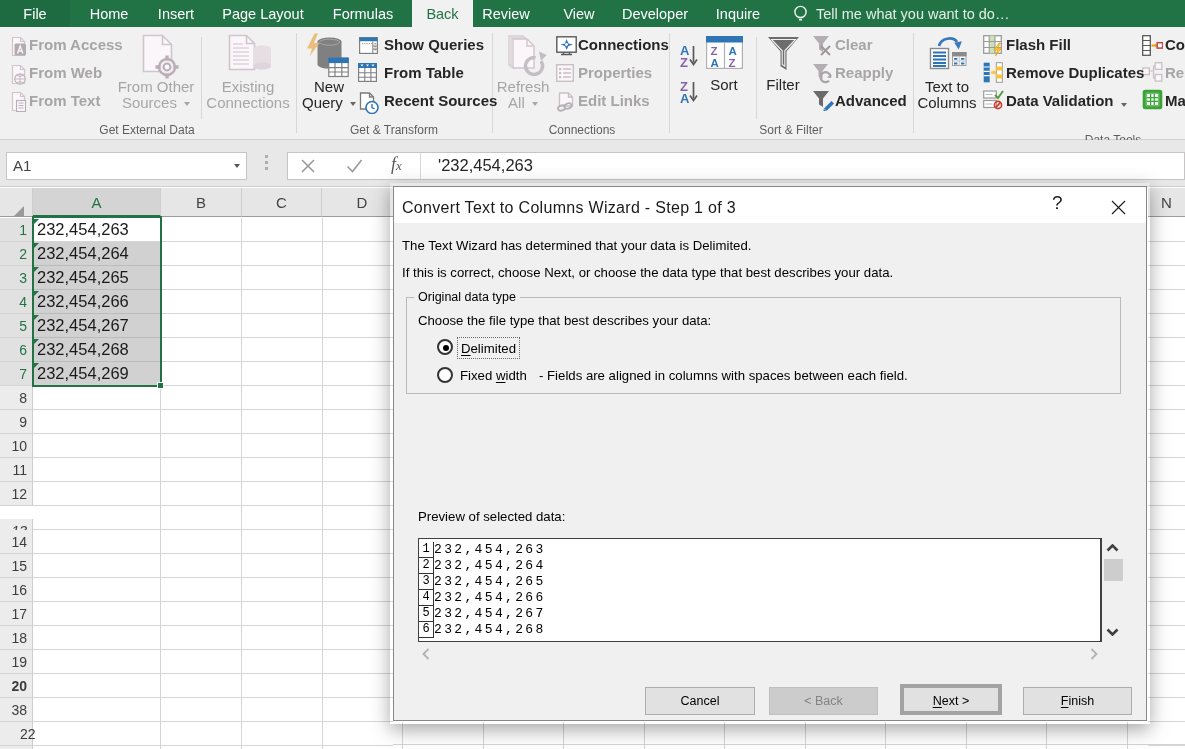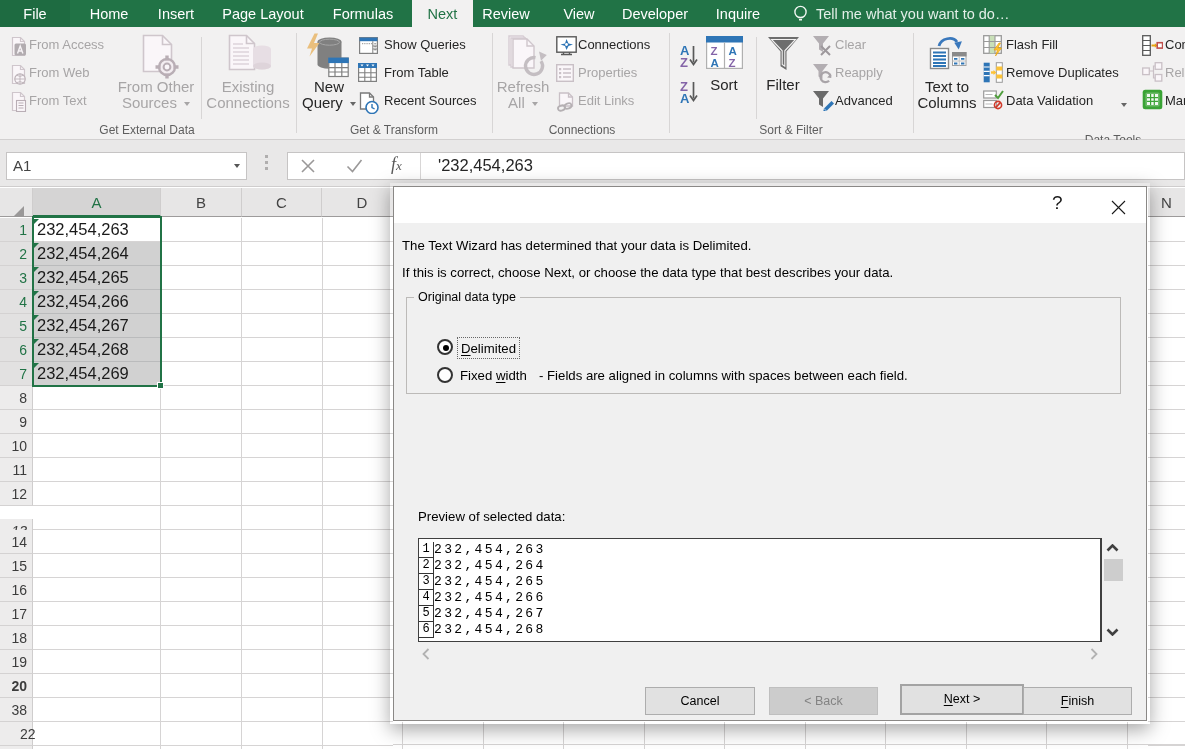--- a/index.html
+++ b/index.html
@@ -6,21 +6,21 @@
 
 #tabbar{left:0;top:0;width:1185px;height:27px;background:#217346;}
 #filetab{left:0;top:0;width:70px;height:27px;background:#1e6b41;}
 .tab{top:0;height:27px;line-height:28px;color:#fff;font-size:14.5px;text-align:center;}
 #activetab{left:412px;top:0;width:61px;height:27px;background:#f2f1f1;color:#217346;line-height:28px;font-size:14.5px;text-align:center;}
 #tellme{color:#e3efe8;font-size:14.5px;top:0;line-height:28px;}
 
 #ribbon{left:0;top:27px;width:1185px;height:113px;background:#f2f1f1;border-bottom:1px solid #d2d0d0;box-sizing:border-box;}
 .gdiv{top:6px;width:1px;height:100px;background:#d8d6d6;}
 .glabel{top:96px;font-size:12px;color:#5e5e5e;text-align:center;width:120px;}
-.rtxt{font-size:13px;color:#262626;white-space:nowrap;line-height:20px;}
+.rtxt{font-size:15px;color:#262626;white-space:nowrap;line-height:20px;font-weight:bold;}
 .bigtxt{font-size:15px;color:#262626;text-align:center;width:90px;white-space:nowrap;line-height:16px;}
 .gray{color:#a7a5a6 !important;}
 .da{display:inline-block;width:0;height:0;border-left:3.5px solid transparent;border-right:3.5px solid transparent;border-top:4px solid #666;vertical-align:2px;margin-left:3px;}
 
 #fbar{left:0;top:140px;width:1185px;height:47px;background:#e9e8e8;border-bottom:1px solid #cfcdcd;box-sizing:border-box;}
 #namebox{left:6px;top:12px;width:241px;height:28px;background:#fff;border:1px solid #c6c4c4;box-sizing:border-box;}
 #nametxt{left:13px;top:17px;font-size:15px;color:#444;}
 #fxbox{left:287px;top:12px;width:898px;height:28px;background:#fff;border:1px solid #c6c4c4;box-sizing:border-box;}
 #ftext{left:438px;top:16px;font-size:16.5px;color:#262626;}
 
@@ -51,21 +51,21 @@
 </style></head>
 <body>
 
 <div id="tabbar" class="ab">
   <div id="filetab" class="ab"></div>
   <div class="tab ab" style="left:12px;width:46px;">File</div>
   <div class="tab ab" style="left:80px;width:58px;">Home</div>
   <div class="tab ab" style="left:152px;width:48px;">Insert</div>
   <div class="tab ab" style="left:216px;width:94px;">Page Layout</div>
   <div class="tab ab" style="left:326px;width:74px;">Formulas</div>
-  <div id="activetab" class="ab">Next</div>
+  <div id="activetab" class="ab">Back</div>
   <div class="tab ab" style="left:478px;width:56px;">Review</div>
   <div class="tab ab" style="left:556px;width:46px;">View</div>
   <div class="tab ab" style="left:618px;width:74px;">Developer</div>
   <div class="tab ab" style="left:708px;width:60px;">Inquire</div>
   <svg class="ab" style="left:792px;top:4px;" width="17" height="20" viewBox="0 0 17 20">
       <g fill="none" stroke="#f0f6f2" stroke-width="1.4">
         <circle cx="8.5" cy="8" r="5.6"></circle>
         <path d="M6.5 13.5h4M7 15.8h3"></path>
       </g>
     </svg>
@@ -457,28 +457,30 @@
     <div class="tri ab" style="left:34px;top:152px;"></div>
     <div class="cell ab" style="top:176px;background:transparent;">232,454,269</div>
     <div class="tri ab" style="left:34px;top:176px;"></div>
     <div class="ab" style="left:32px;top:29px;width:130px;height:171px;border:2px solid #217346;box-sizing:border-box;"></div>
     <div class="ab" style="left:157px;top:195px;width:7px;height:7px;background:#217346;border:1px solid #fff;box-sizing:border-box;"></div>
   </div>
 
 <div id="dlgshadow" class="ab"></div>
 <div id="dialog" class="ab">
   <div id="dtitle" class="ab"></div>
+  <div id="dtitletxt" class="ab">Convert Text to Columns Wizard - Step 1 of 3</div>
   <div class="ab" style="left:658px;top:5px;font-size:19px;color:#1a1a1a;font-weight:400;">?</div>
   <svg class="ab" style="left:717px;top:13px;" width="15" height="15" viewBox="0 0 15 15">
       <path d="M1 1l13 13M14 1L1 14" stroke="#1a1a1a" stroke-width="1.1"></path>
     </svg>
   <div class="dtxt ab" style="left:8px;top:78px;">If this is correct, choose Next, or choose the data type that best describes your data.</div>
   <div class="dtxt ab" style="left:8px;top:51px;">The Text Wizard has determined that your data is Delimited.</div>
   <div id="groupbox" class="ab"></div>
   <div id="grouplab" class="ab">Original data type</div>
+  <div class="dtxt ab" style="left:24px;top:126px;">Choose the file type that best describes your data:</div>
   <div class="radio ab" style="left:43px;top:152px;">
       <div class="rdot ab"></div>
     </div>
   <div class="ab" style="left:63px;top:150px;border:1px dotted #666;padding:1px 3px;"><span class="dtxt"><u>D</u>elimited</span></div>
   <div class="radio ab" style="left:43px;top:180px;"></div>
   <div class="dtxt ab" style="left:66px;top:181px;">Fixed <u>w</u>idth</div>
   <div class="dtxt ab" style="left:145px;top:181px;">- Fields are aligned in columns with spaces between each field.</div>
   <div class="dtxt ab" style="left:24px;top:322px;">Preview of selected data:</div>
   <div id="prevbox" class="ab"></div>
   <div id="prows" class="ab" style="left:24px;top:351px;">
@@ -505,15 +507,15 @@
     </svg>
   <svg class="ab" style="left:28px;top:461px;" width="8" height="12" viewBox="0 0 8 12">
       <path d="M6.5 1L1.5 6L6.5 11" fill="none" stroke="#b2b2b2" stroke-width="1.8"></path>
     </svg>
   <svg class="ab" style="left:696px;top:461px;" width="8" height="12" viewBox="0 0 8 12">
       <path d="M1.5 1L6.5 6L1.5 11" fill="none" stroke="#b2b2b2" stroke-width="1.8"></path>
     </svg>
 
   <div class="btn ab" style="left:251px;top:500px;width:110px;">Cancel</div>
   <div class="btn ab" style="left:375px;top:500px;width:109px;background:#cccccc;border-color:#bfbfbf;color:#838383;">&lt; Back</div>
-  <div class="btn ab" style="left:506px;top:497px;width:124px;height:31px;border:2px solid #a3a3a3;line-height:27px;"><u>N</u>ext &gt;</div>
+  <div class="btn ab" style="left:506px;top:497px;width:102px;height:31px;border:4px solid #a3a3a3;line-height:27px;"><u>N</u>ext &gt;</div>
   <div class="btn ab" style="left:629px;top:500px;width:109px;"><u>F</u>inish</div>
 </div>
 
 </body></html>

